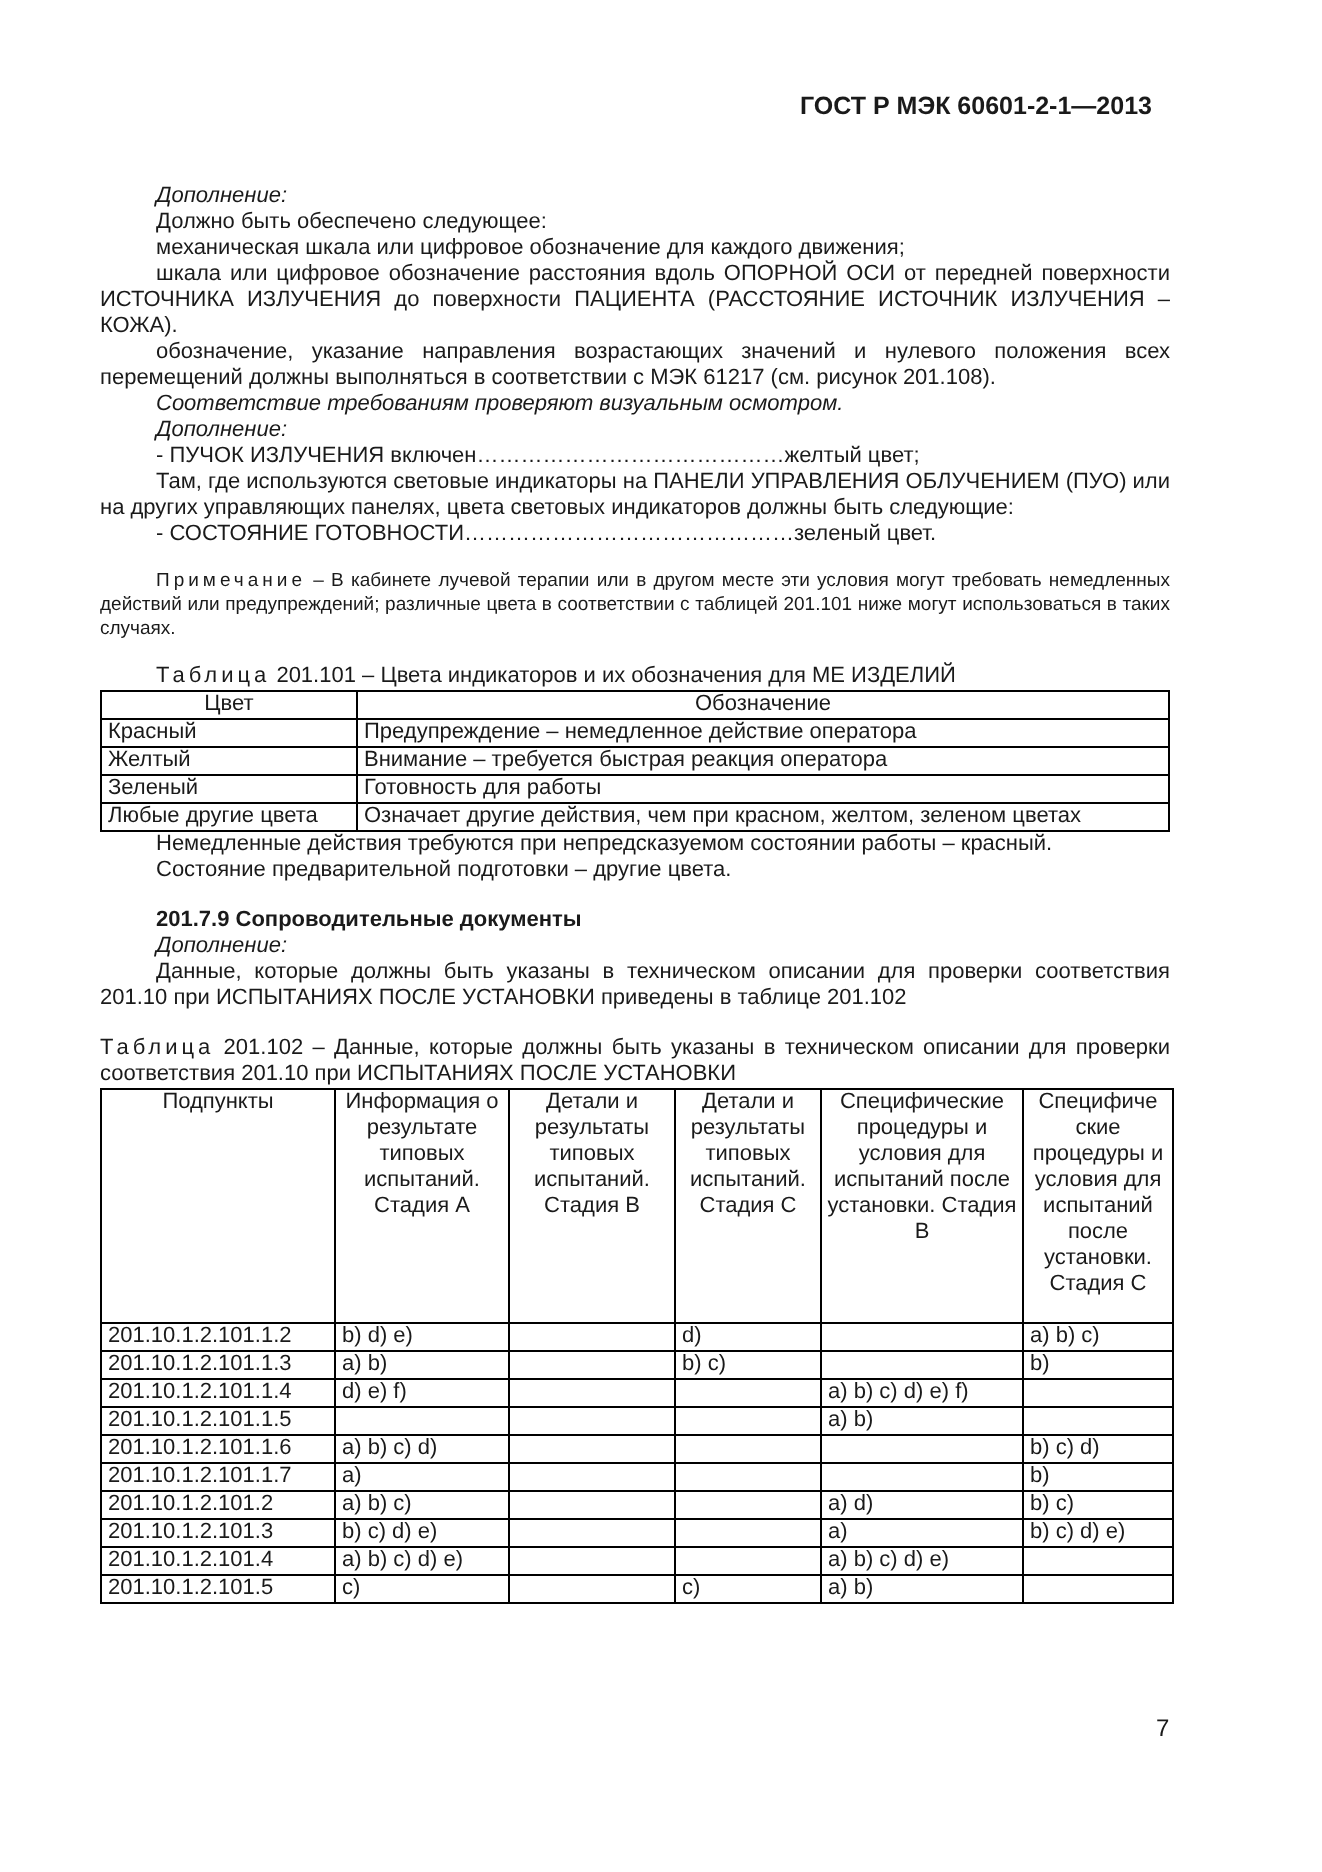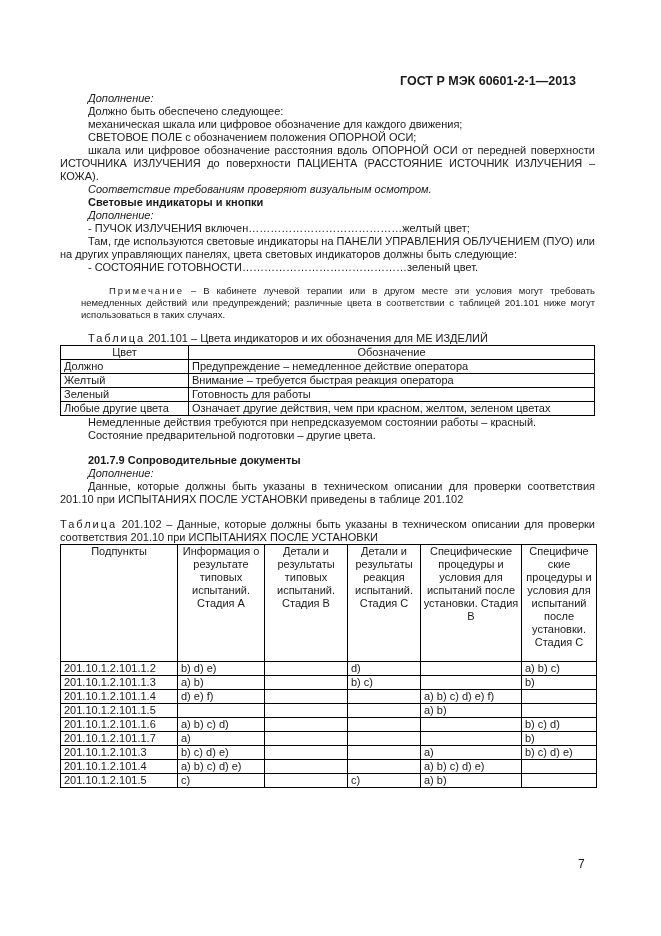--- a/index.html
+++ b/index.html
@@ -1,25 +1,25 @@
 <!DOCTYPE html>
 <html><head>
 <meta charset="utf-8">
 <style>
   html, body { margin: 0; padding: 0; background: #ffffff; }
   body { width: 661px; height: 936px; position: relative; overflow: hidden;
          font-family: "Liberation Sans", sans-serif; color: #1a1a1a; font-size: 11px; line-height: 13px; }
   .abs { position: absolute; }
-  .header { left: 400px; top: 75px; font-weight: bold; font-size: 12.5px; white-space: nowrap; }
-  .content { left: 60px; top: 92px; width: 535px; }
+  .header { left: 400px; top: 47px; font-weight: bold; font-size: 12.5px; white-space: nowrap; }
+  .content { left: 50px; top: 92px; width: 535px; }
   .p { margin: 0; padding: 0; text-align: justify; }
   .ind { text-indent: 28px; }
   .it { font-style: italic; }
   .bold { font-weight: bold; }
-  .note { font-size: 9.5px; line-height: 12px; margin-left: 21px; }
+  .note { font-size: 9.5px; line-height: 12px; }
   .spaced { letter-spacing: 2px; }
   table { border-collapse: collapse; table-layout: fixed; }
   td, th { border: 1.3px solid #000; padding: 0 3px; font-weight: normal; vertical-align: top; font-size: 11px; line-height: 13px; }
   .t1 { width: 535px; margin-top: 0px; }
   .t1 td { height: 12px; }
   .t1 th { text-align: center; height: 12px; }
   .t2 { width: 536px; }
   .t2 th { height: 116px; padding: 0 2px; }
   .t2 td { height: 12px; white-space: nowrap; }
   .caption { margin: 0; }
@@ -27,45 +27,44 @@
 </style>
 </head>
 <body>
 
 <div class="abs header">ГОСТ Р МЭК 60601-2-1—2013</div>
 
 <div class="abs content">
   <p class="p ind it">Дополнение:</p>
   <p class="p ind">Должно быть обеспечено следующее:</p>
   <p class="p ind">механическая шкала или цифровое обозначение для каждого движения;</p>
-  <p class="p ind">СВЕТОВОЕ ПОЛЕ с обозначением положения ОПОРНОЙ ОСИ;</p>
   <p class="p ind">шкала или цифровое обозначение расстояния вдоль ОПОРНОЙ ОСИ от передней поверхности ИСТОЧНИКА ИЗЛУЧЕНИЯ до поверхности ПАЦИЕНТА (РАССТОЯНИЕ ИСТОЧНИК ИЗЛУЧЕНИЯ – КОЖА).</p>
+  <p class="p ind">обозначение, указание направления возрастающих значений и нулевого положения всех перемещений должны выполняться в соответствии с МЭК 61217 (см. рисунок 201.108).</p>
   <p class="p ind it">Соответствие требованиям проверяют визуальным осмотром.</p>
 
-  <p class="p ind bold">Световые индикаторы и кнопки</p>
   <p class="p ind it">Дополнение:</p>
   <p class="p ind">- ПУЧОК ИЗЛУЧЕНИЯ включен……………………………………желтый цвет;</p>
   <p class="p ind">Там, где используются световые индикаторы на ПАНЕЛИ УПРАВЛЕНИЯ ОБЛУЧЕНИЕМ (ПУО) или на других управляющих панелях, цвета световых индикаторов должны быть следующие:</p>
   <p class="p ind">- СОСТОЯНИЕ ГОТОВНОСТИ………………………………………зеленый цвет.</p>
 
   <p class="p ind note" style="margin-top:11px;"><span class="spaced">Примечание</span><span> – В кабинете лучевой терапии или в другом месте эти условия могут требовать немедленных действий или предупреждений; различные цвета в соответствии с таблицей 201.101 ниже могут использоваться в таких случаях.</span></p>
 
   <p class="p caption" style="margin-top:11px; padding-left:28px;"><span class="spaced">Таблица</span><span> 201.101 – Цвета индикаторов и их обозначения для МЕ ИЗДЕЛИЙ</span></p>
   <table class="t1">
     <colgroup>
         <col style="width:128px">
         <col>
       </colgroup>
     <tbody>
         <tr>
       <th>Цвет</th>
       <th>Обозначение</th>
     </tr>
     <tr>
-          <td>Должно</td>
+          <td>Красный</td>
           <td>Предупреждение – немедленное действие оператора</td>
         </tr>
     <tr>
           <td>Желтый</td>
           <td>Внимание – требуется быстрая реакция оператора</td>
         </tr>
     <tr>
           <td>Зеленый</td>
           <td>Готовность для работы</td>
         </tr>
@@ -90,21 +89,21 @@
         <col style="width:83px">
         <col style="width:73px">
         <col style="width:101px">
         <col style="width:75px">
     </colgroup>
     <tbody>
         <tr>
       <th>Подпункты</th>
       <th>Информация о результате типовых испытаний. Стадия А</th>
       <th>Детали и результаты типовых испытаний. Стадия В</th>
-      <th>Детали и результаты реакция испытаний. Стадия С</th>
+      <th>Детали и результаты типовых испытаний. Стадия С</th>
       <th>Специфические процедуры и условия для испытаний после установки. Стадия В</th>
       <th>Специфиче ские процедуры и условия для испытаний после установки. Стадия С</th>
     </tr>
     <tr>
           <td>201.10.1.2.101.1.2</td>
           <td>b) d) e)</td>
           <td></td>
           <td>d)</td>
           <td></td>
           <td>a) b) c)</td>
@@ -143,20 +142,28 @@
         </tr>
     <tr>
           <td>201.10.1.2.101.1.7</td>
           <td>a)</td>
           <td></td>
           <td></td>
           <td></td>
           <td>b)</td>
         </tr>
     <tr>
+          <td>201.10.1.2.101.2</td>
+          <td>a) b) c)</td>
+          <td></td>
+          <td></td>
+          <td>a) d)</td>
+          <td>b) c)</td>
+        </tr>
+    <tr>
           <td>201.10.1.2.101.3</td>
           <td>b) c) d) e)</td>
           <td></td>
           <td></td>
           <td>a)</td>
           <td>b) c) d) e)</td>
         </tr>
     <tr>
           <td>201.10.1.2.101.4</td>
           <td>a) b) c) d) e)</td>

